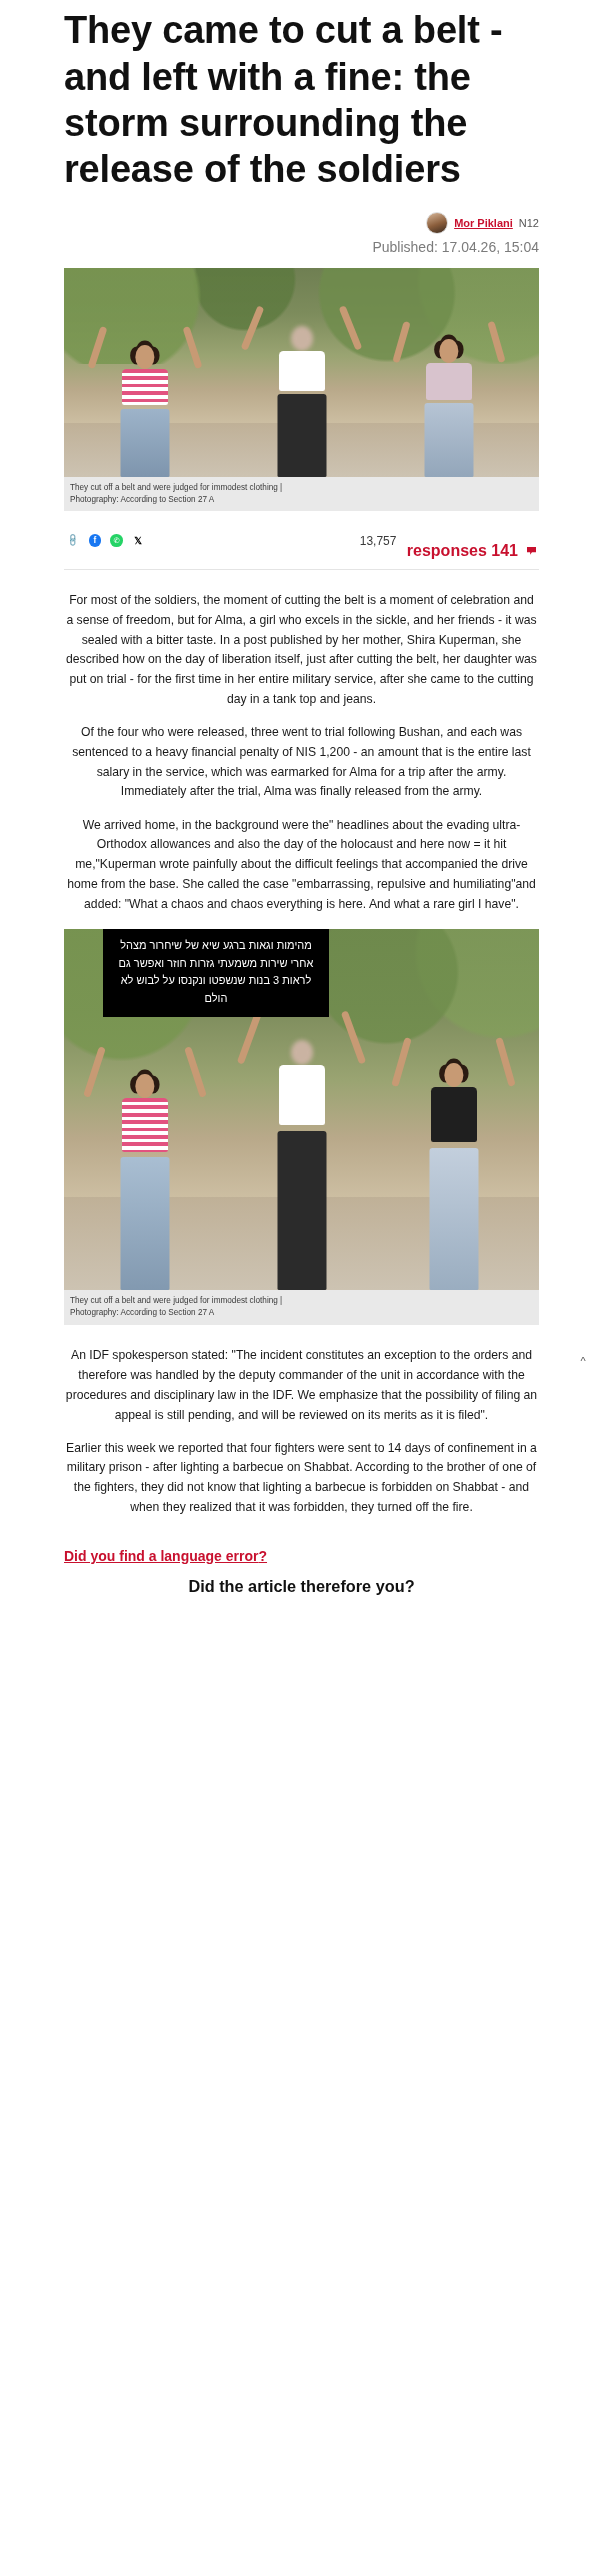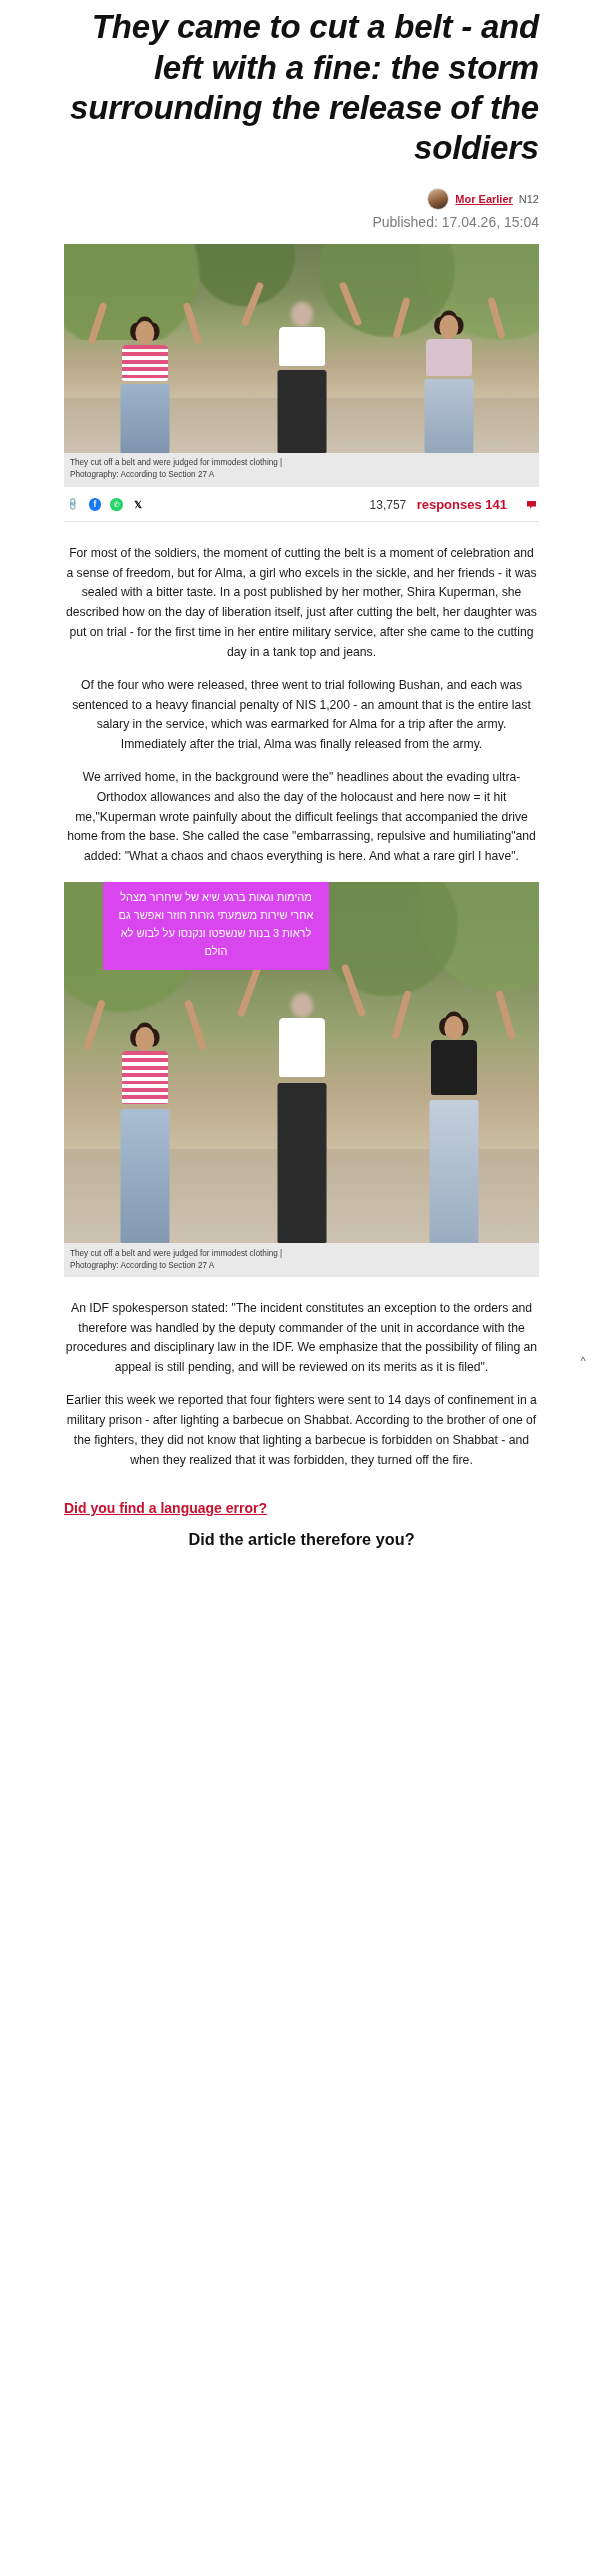--- a/index.html
+++ b/index.html
@@ -19,28 +19,26 @@
     margin: 0 auto;
     padding: 0;
     position: relative;
   }
   .article-wrap {
     width: 475px;
     margin: 0 auto;
     padding-top: 7.4px;
   }
   .headline {
-    font-size: 33px;
+    font-size: 38px;
     line-height: 1.22;
     font-weight: bold;
     color: #111111;
-    text-align: right;
     margin: 0 0 19.3px 0;
     letter-spacing: -0.2px;
-    font-style: italic;
   }
   .subhead {
     font-size: 14px;
     line-height: 1.55;
     color: #7b7b7b;
     text-align: right;
     margin: 0 0 19.3px 0;
     font-weight: normal;
   }
   .byline-row {
@@ -158,21 +156,21 @@
     line-height: 1.5;
   }
   .caption-bar .cap-sub { display: block; }
 
   
   .overlay-box {
     position: absolute;
     top: 0;
     left: 39px;
     width: 226px;
-    background: #d946ef;
+    background: #000000;
     color: #ffffff;
     font-size: 11px;
     line-height: 1.62;
     text-align: center;
     padding: 7.4px 7.4px 9px 7.4px;
     direction: rtl;
   }
 
   
   .share-row {
@@ -189,26 +187,27 @@
     font-size: 9px;
     color: #2b2b2b;
   }
   .s-ico.fb { background:#1877f2; color:#fff; border-radius:50%; font-weight:bold; font-size:8.2px; }
   .s-ico.wa { background:#25d366; color:#fff; border-radius:50%; font-size:7.4px; }
   .s-ico.x  { color:#000; font-weight:bold; font-size:9.6px; }
   .s-ico.link { color:#444; transform: rotate(-45deg); }
   .spacer { flex: 1; }
   .views { font-size: 12px; color: #3a3a3a; }
   .responses {
-    font-size: 13px;
+    font-size: 16px;
     color: #c8102e;
     font-weight: bold;
     display: flex;
     align-items: center;
-    gap: 20px;
+    gap: 9px;
+    margin-top: 20px;
   }
   .resp-flag {
     width: 9px; height: 8.2px;
     background: #c8102e;
     clip-path: polygon(0 0, 100% 0, 100% 70%, 55% 70%, 35% 100%, 35% 70%, 0 70%);
   }
 
   
   .body-p {
     font-size: 12.2px;
@@ -256,21 +255,21 @@
 <body>
 
 <div class="page">
   <div class="article-wrap">
 
     <h1 class="headline">They came to cut a belt - and left with a fine: the storm surrounding the release of the soldiers</h1>
 
 
     <div class="byline-row">
       <div class="avatar"></div>
-      <span class="byline-author">Mor Earlier</span>
+      <span class="byline-author">Mor Piklani</span>
       <span class="byline-text">N12</span>
     </div>
     <div class="published">Published: 17.04.26, 15:04</div>
 
     <div class="photo-block">
       <div class="photo photo-1">
         <div class="scene"></div>
 
         <div class="figure" style="left:6%; height:78%;">
           <div class="fig-head" style="bottom:66%;"></div>

